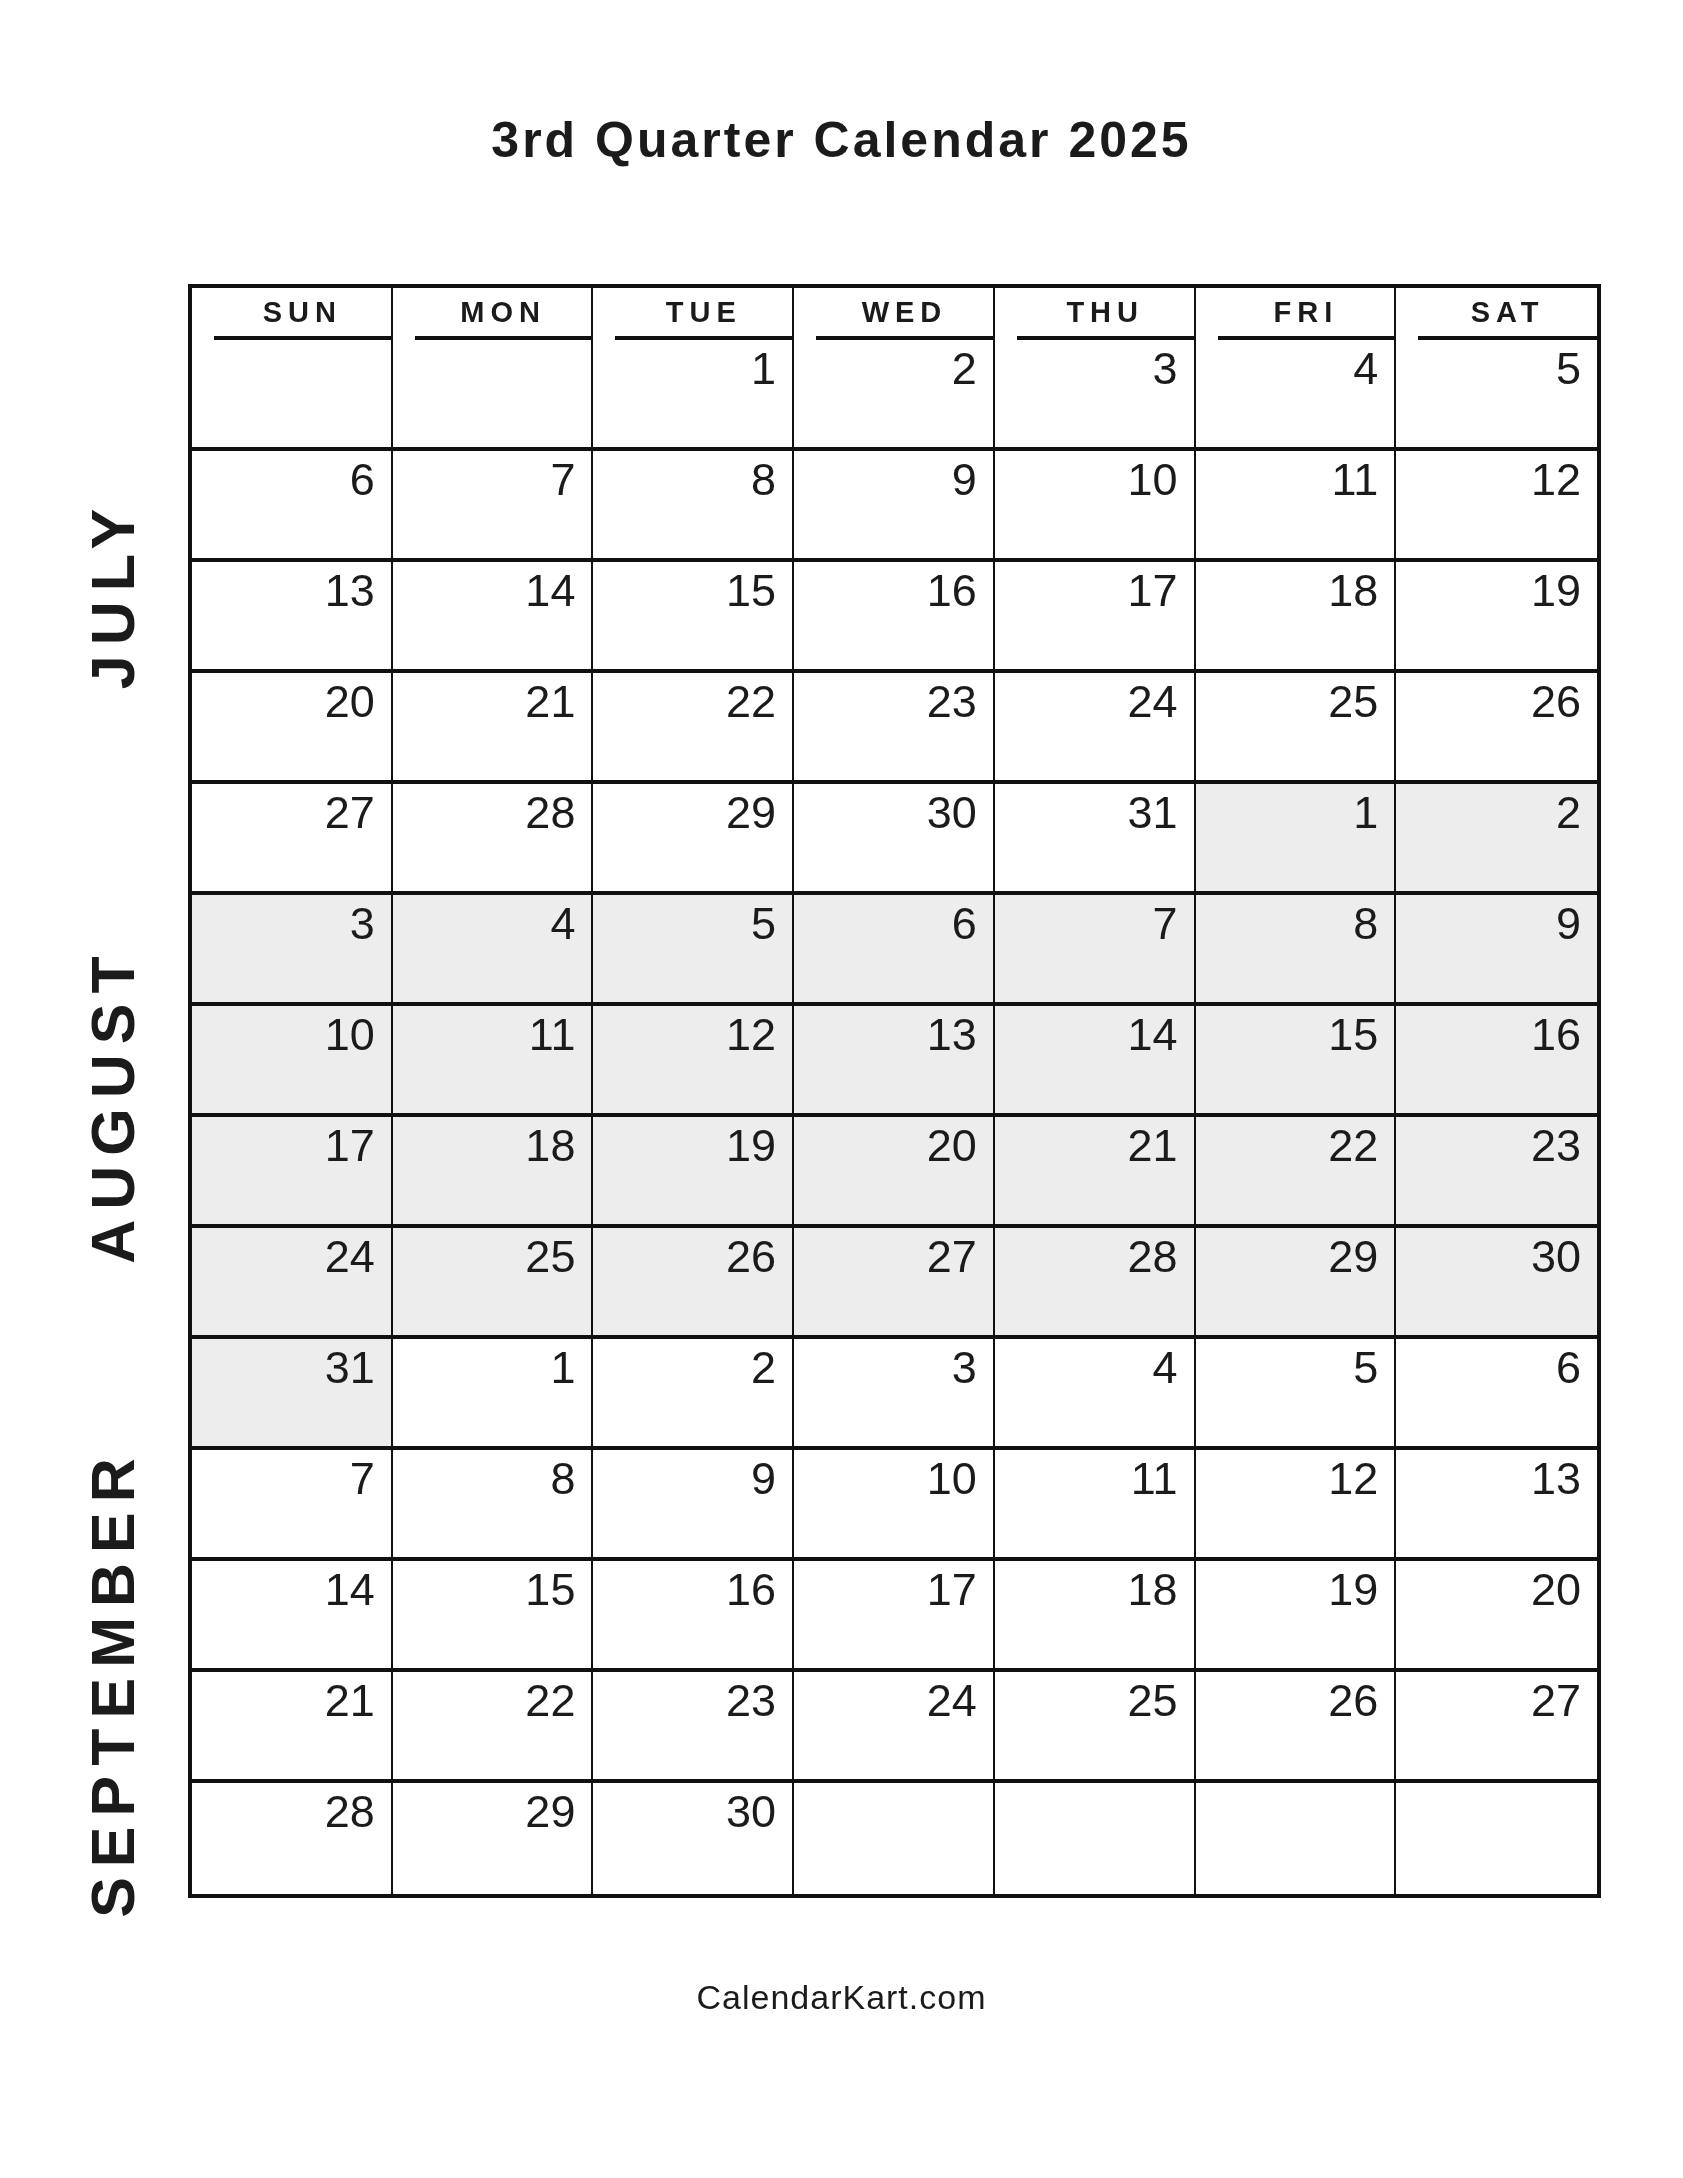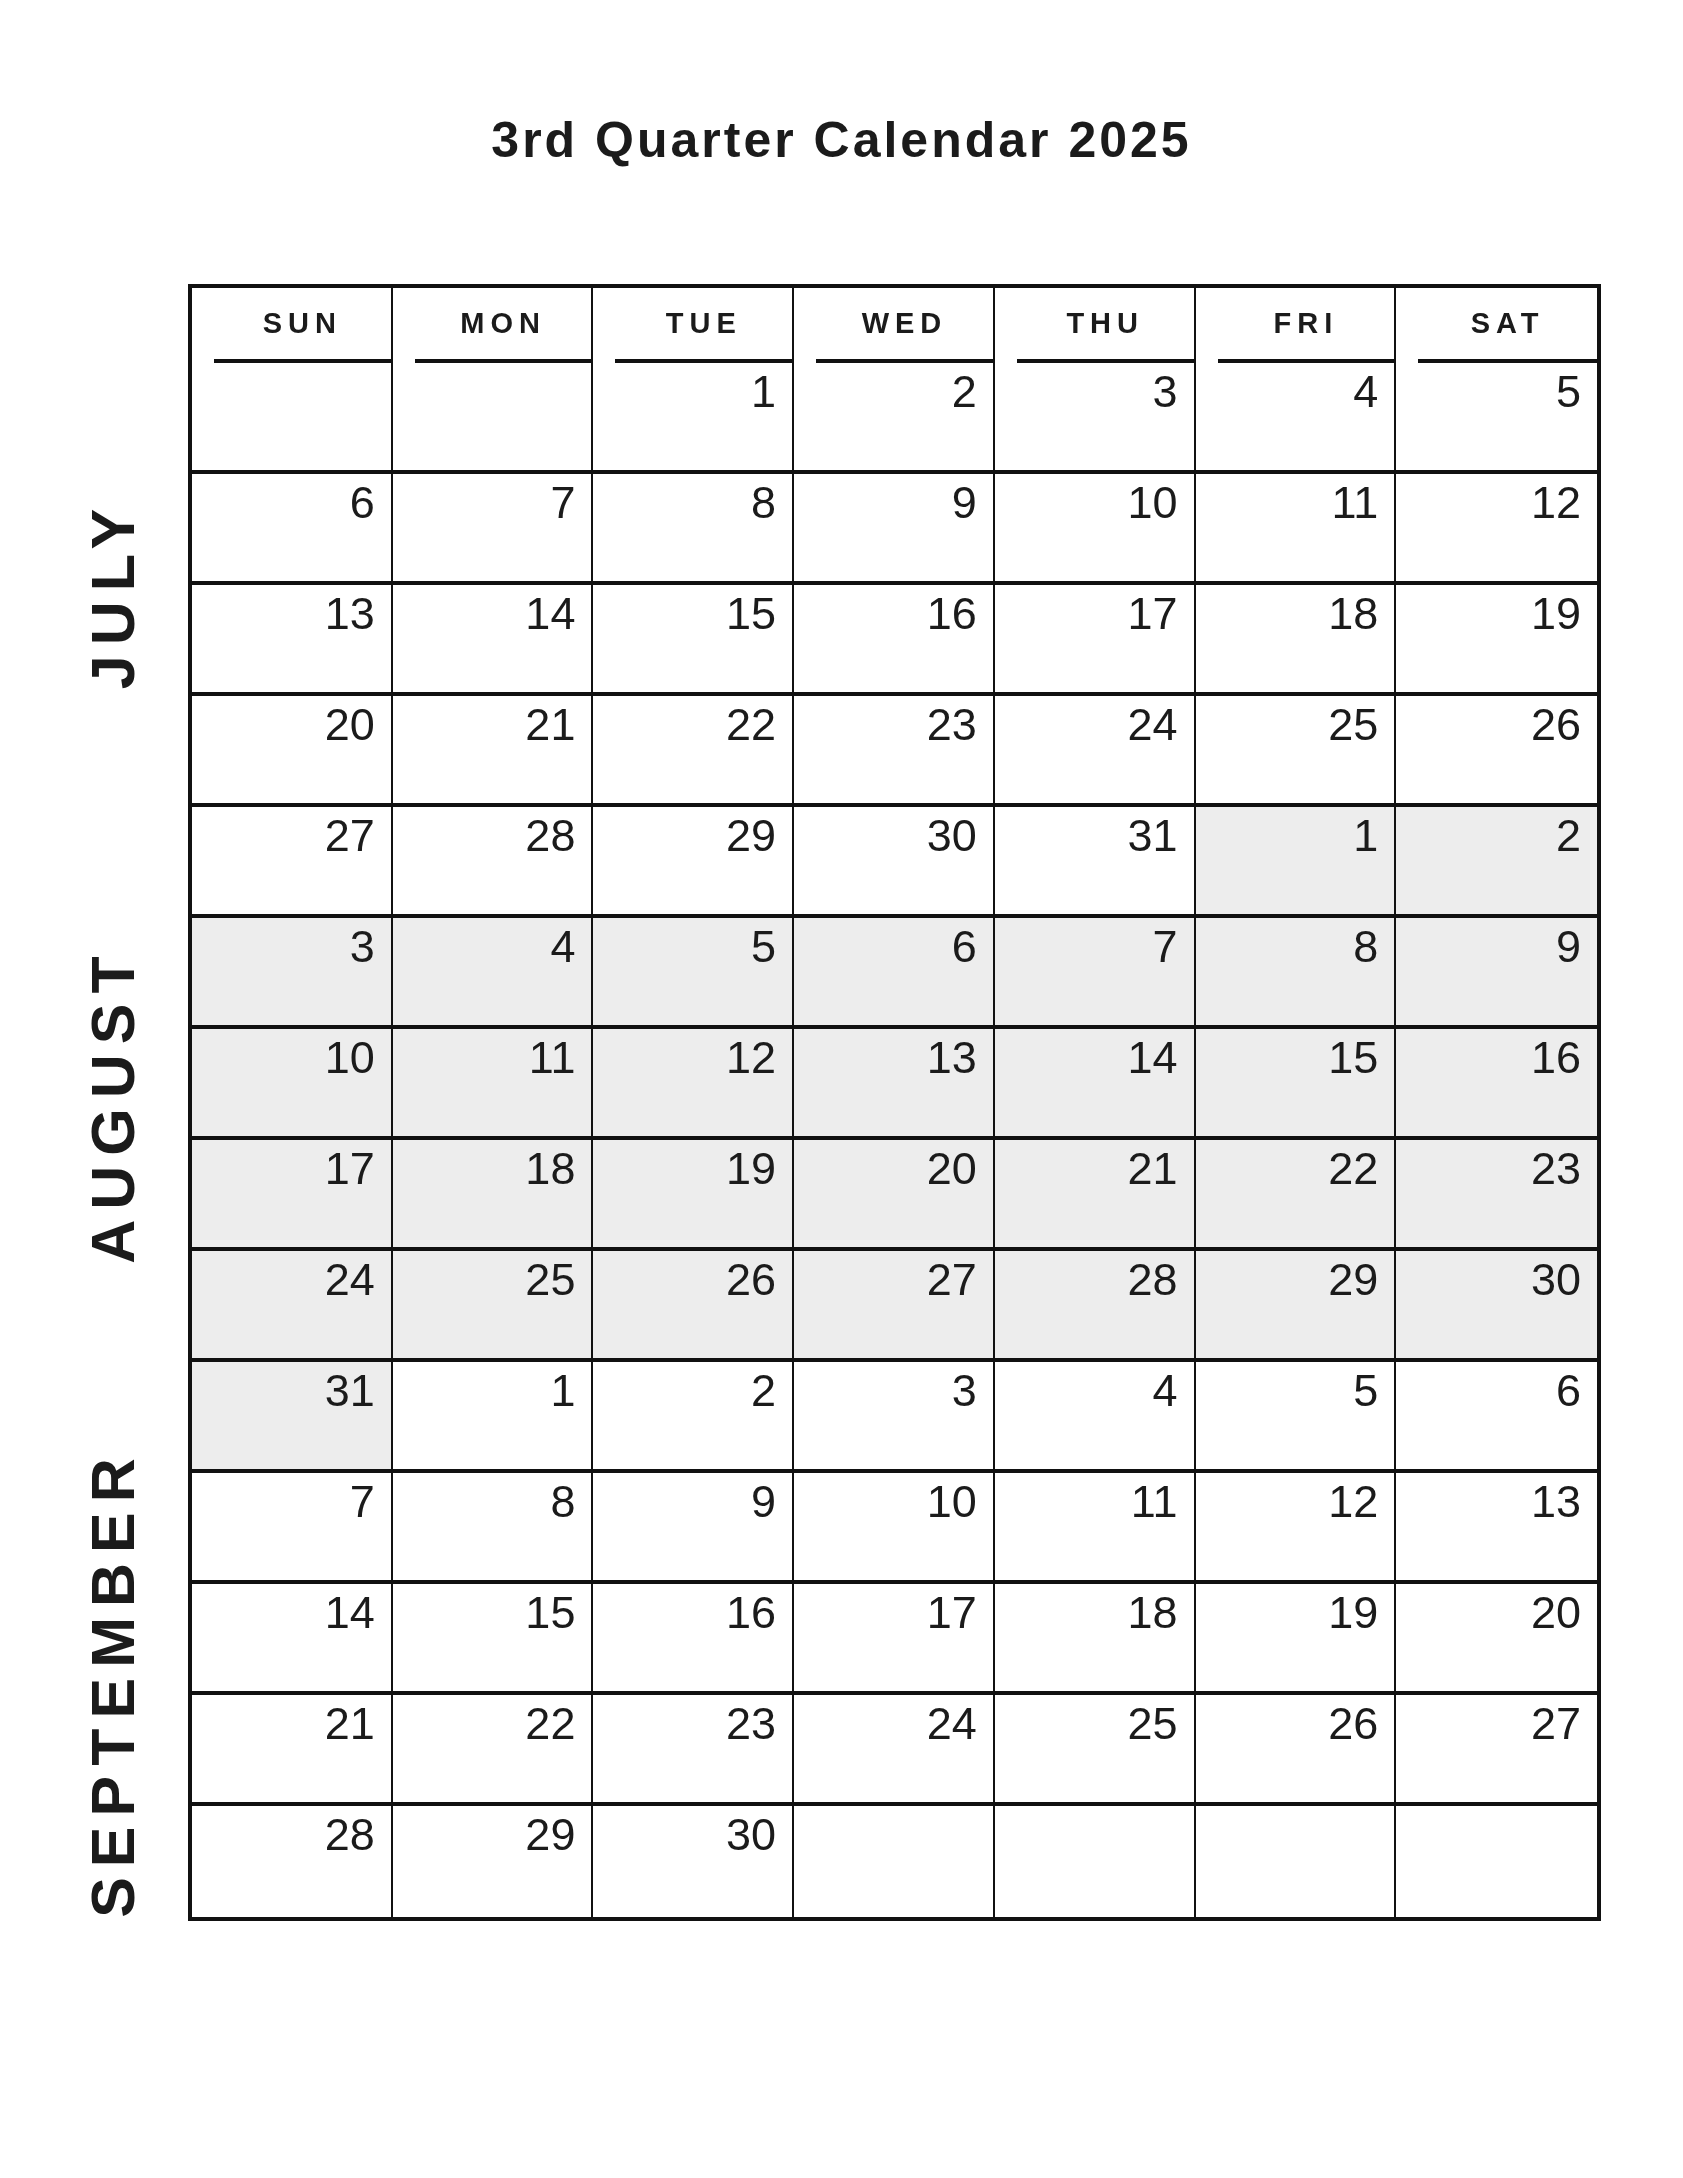--- a/index.html
+++ b/index.html
@@ -41,21 +41,21 @@
   .cal {
     position: absolute;
     left: 188px; top: 284px;
     width: 1413px;
     display: grid;
     grid-template-columns: repeat(7, 1fr);
     border: 4px solid #111111;
     background: #ffffff;
   }
   .hcell {
-    height: 75px;
+    height: 52px;
     border-bottom: 4px solid #111111;
     border-right: 2px solid #111111;
     display: flex; align-items: center; justify-content: center;
     font-size: 29px;
     font-weight: bold;
     letter-spacing: 6px;
     margin-left: 22px;
   }
   .dcell {
     height: 111px;
@@ -193,15 +193,16 @@
       <div class="dcell">27</div>
       <div class="dcell">28</div>
       <div class="dcell">29</div>
       <div class="dcell">30</div>
       <div class="dcell"></div>
       <div class="dcell"></div>
       <div class="dcell"></div>
       <div class="dcell"></div>
     </div>
 
+  <div class="footer">CalendarKart.com</div>
 
 </div>
 
 
 </body></html>

